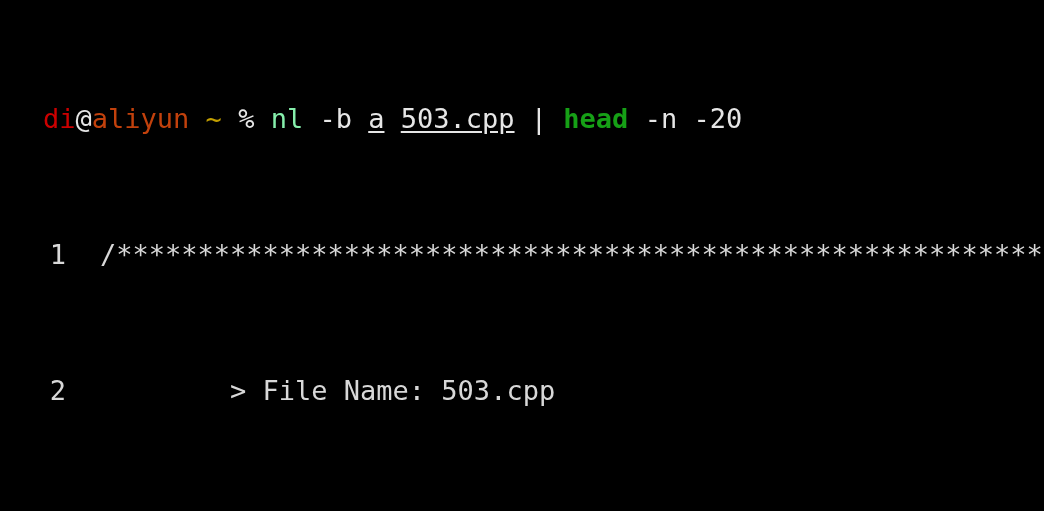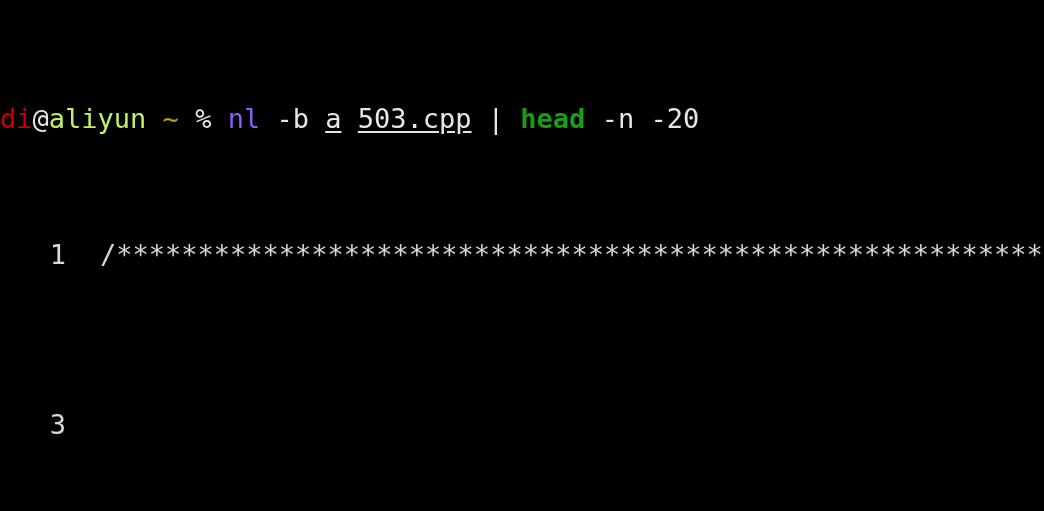--- a/index.html
+++ b/index.html
@@ -29,25 +29,25 @@
     height: 34px;
     line-height: 34px;
     white-space: pre;
     overflow: hidden;
     display: block;
   }
   .prompt-row {
     padding-left: 0px;
   }
   .seg { white-space: pre; }
-  .c-red    { color: #cc0000; }
+  .c-red    { color: #cc0000; padding-left: 43px; }
   .c-white  { color: #e6e6e6; }
-  .c-blue   { color: #bef264; }
+  .c-blue   { color: #c2410c; }
   .c-yellow { color: #c4a000; }
-  .c-dgreen { color: #8b5cf6; }
+  .c-dgreen { color: #86efac; }
   .c-green  { color: #16a016; font-weight: bold; }
   .c-ul     { color: #e6e6e6; text-decoration: underline; text-underline-offset: 3px; }
   .code-row {
     padding-left: 0px;
   }
   .lineno {
     display: inline-block;
     width: 66px;
     text-align: right;
     color: #d8d8d8;
@@ -65,20 +65,21 @@
 </style>
 </head>
 <body>
 
 <div id="terminal">
 
   <div class="row prompt-row"><span class="seg c-red">di</span><span class="seg c-white">@</span><span class="seg c-blue">aliyun</span><span class="seg c-white"> </span><span class="seg c-yellow">~</span><span class="seg c-white"> </span><span class="seg c-white">%</span><span class="seg c-white"> </span><span class="seg c-dgreen">nl</span><span class="seg c-white"> </span><span class="seg c-white">-b</span><span class="seg c-white"> </span><span class="seg c-ul">a</span><span class="seg c-white"> </span><span class="seg c-ul">503.cpp</span><span class="seg c-white"> </span><span class="seg c-white">|</span><span class="seg c-white"> </span><span class="seg c-green">head</span><span class="seg c-white"> </span><span class="seg c-white">-n</span><span class="seg c-white"> </span><span class="seg c-white">-20</span></div>
 
   <div class="row code-row"><span class="lineno">1</span><span class="gutter-gap"> </span><span class="content">/*************************************************************************</span></div>
 
+  <div class="row code-row"><span class="lineno">2</span><span class="gutter-gap"> </span><span class="content">        &gt; File Name: 503.cpp</span></div>
 
   <div class="row code-row"><span class="lineno">3</span><span class="gutter-gap"> </span></div>
 
   
 
   
 
   
 
   

